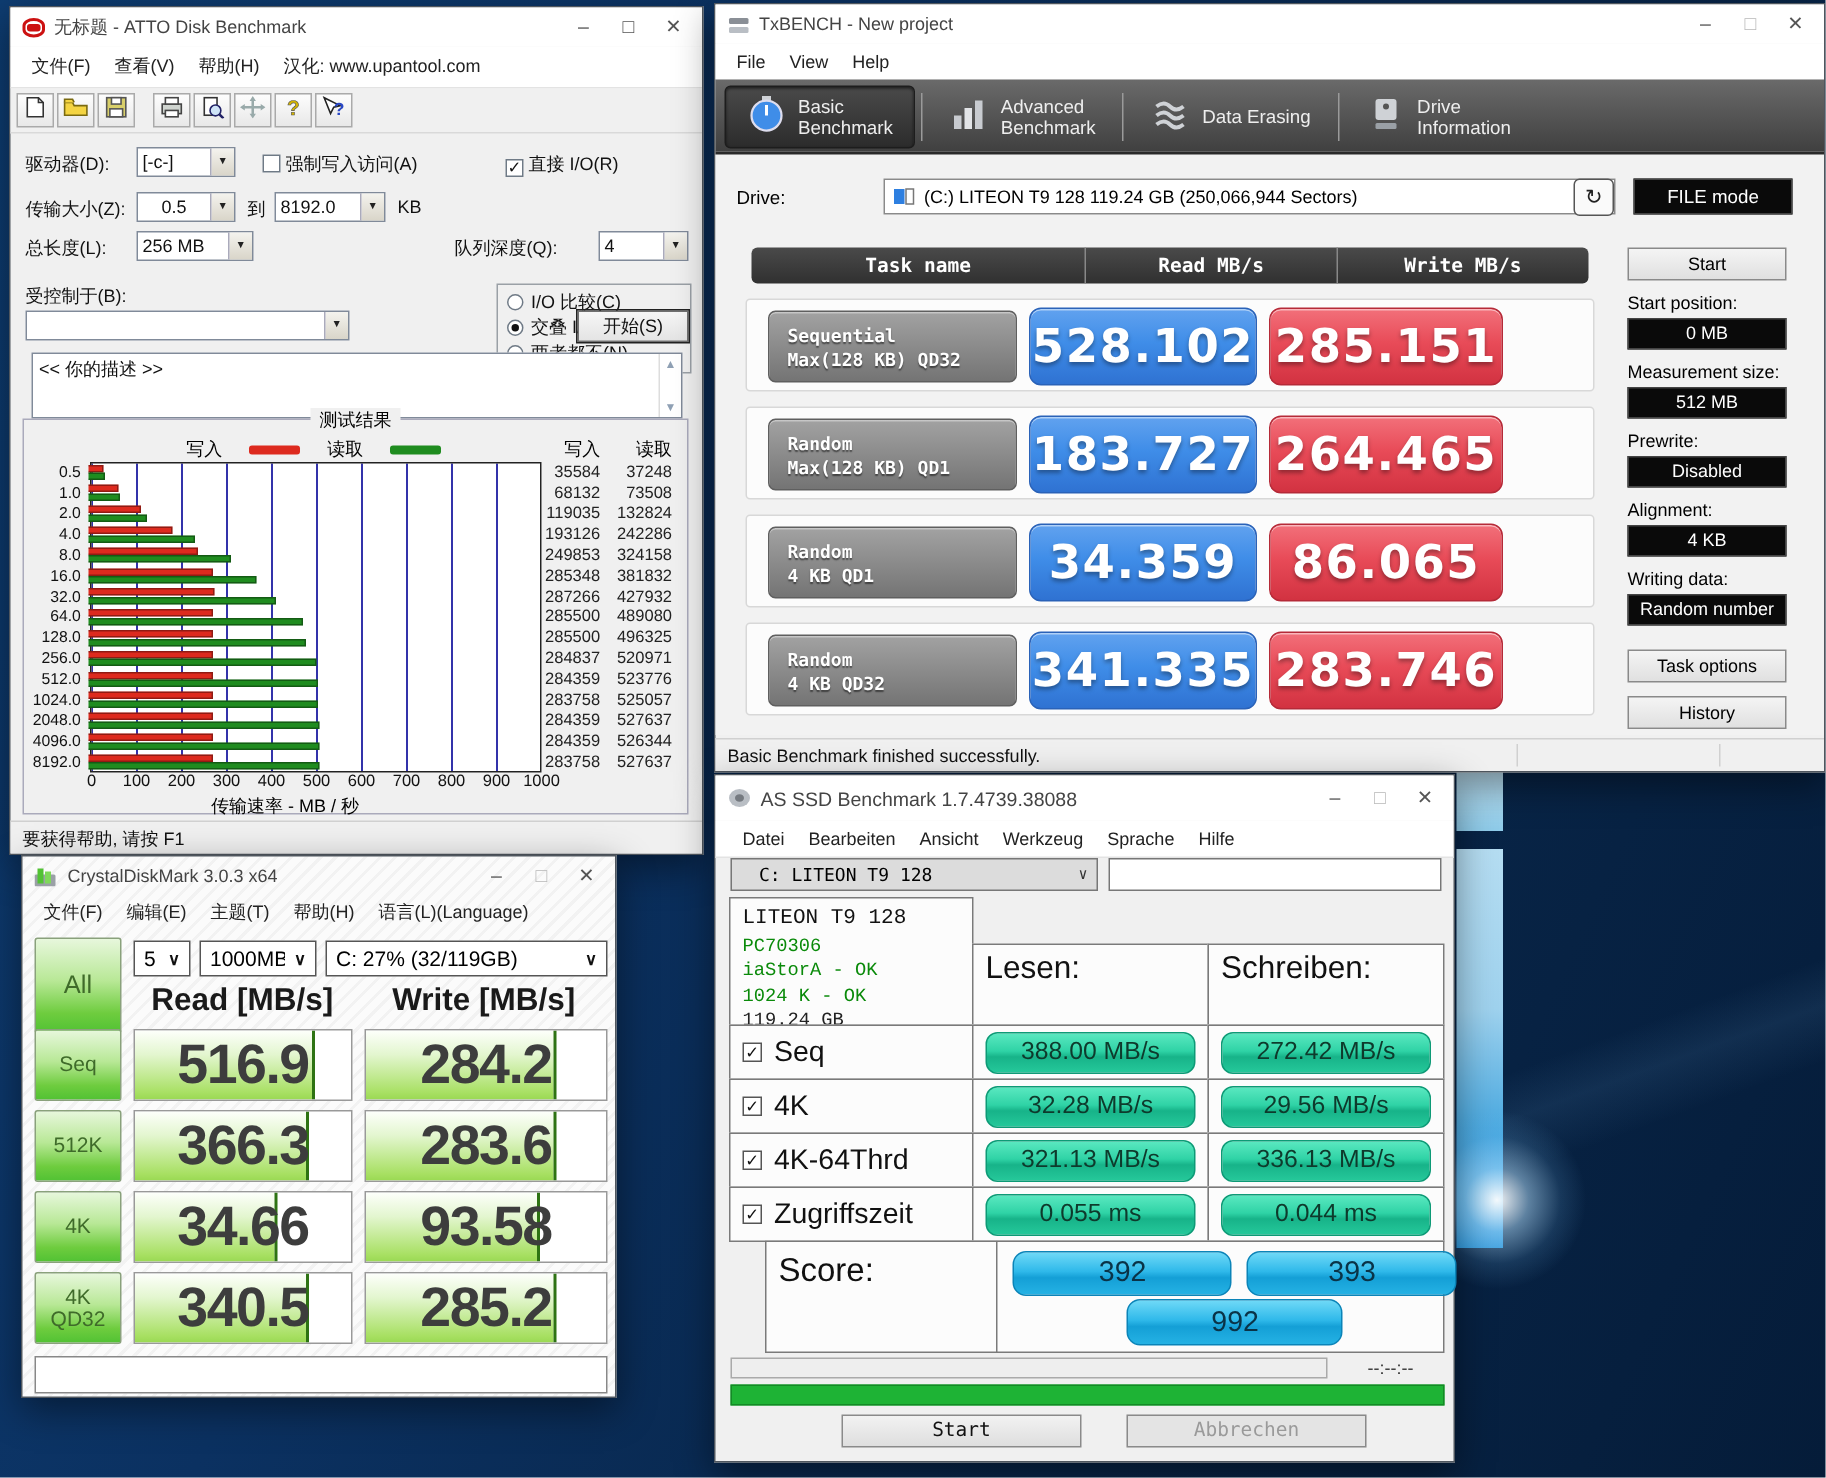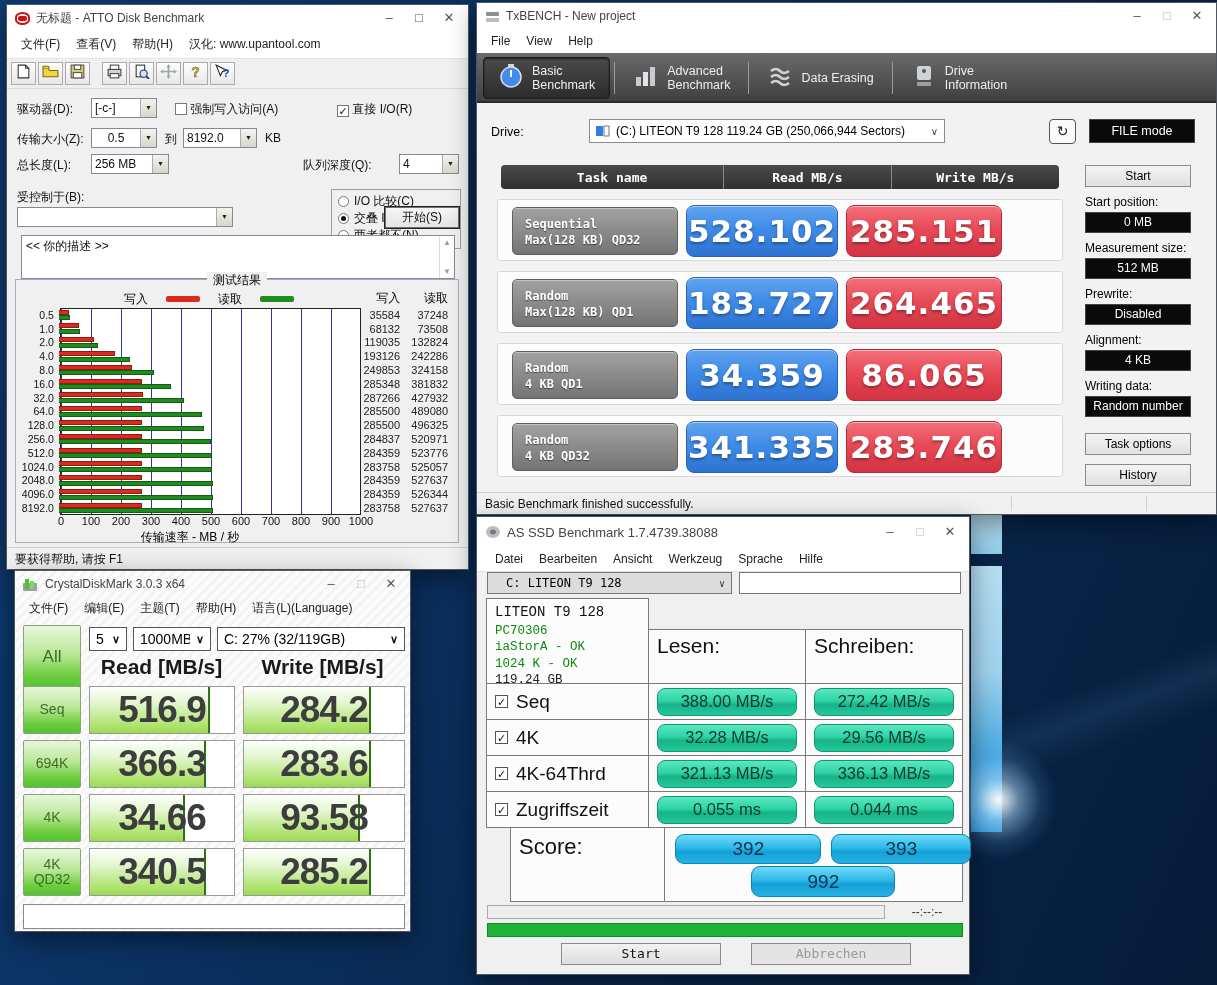--- a/index.html
+++ b/index.html
@@ -42,21 +42,21 @@
   .radio { width:11px; height:11px; border:1px solid #6f7a86; border-radius:50%; background:#fff; display:inline-block; vertical-align:-1px; position:relative; }
   .radio.sel::after { content:""; position:absolute; left:2px; top:2px; width:5px; height:5px; border-radius:50%; background:#111; }
   #atto-radiobox { position:absolute; left:324px; top:100px; width:130px; height:60px; border:1px solid #9aa0a6; padding:3px 6px; }
   #atto-radiobox .opt { display:flex; align-items:center; gap:5px; height:17px; font-size:12px; white-space:nowrap; }
   .classic-btn { position:absolute; background:linear-gradient(#f6f6f6,#e4e4e4); border:1px solid #707070; outline:1px solid #222; font-size:12px; text-align:center; }
   #atto-desc { position:absolute; left:14px; top:146px; width:434px; height:44px; background:#fff; border:1px solid #808a99; font-size:12px; padding:2px 4px; }
   #atto-desc .sb { position:absolute; right:0; top:0; bottom:0; width:15px; border-left:1px solid #ddd; display:flex; flex-direction:column; justify-content:space-between; align-items:center; color:#8fa0b4; font-size:8px; padding:2px 0; }
   #atto-group { position:absolute; left:8px; top:274px; width:444px; height:264px; border:1px solid #aab; }
   #atto-group .gtitle { position:absolute; top:-8px; left:50%; transform:translateX(-50%); background:#f0f0f0; padding:0 6px; font-size:12px; }
   #atto-chart { position:absolute; left:4px; top:10px; right:4px; bottom:2px; }
-  #chart-head { display:flex; height:18px; font-size:12px; }
+  #chart-head { display:flex; height:18px; font-size:12px;align-items:flex-end; }
   #chart-head .sp { width:40px; } 
   #chart-head .leg { width:300px; display:flex; justify-content:center; gap:18px; align-items:center; }
   #chart-head .leg i { display:inline-block; width:34px; height:6px; border-radius:2px; }
   #chart-head .colh { width:48px; text-align:right; padding-right:6px; font-size:12px; }
   #plot-wrap { position:relative; }
   #plot-bg { position:absolute; left:40px; top:0; width:301px; bottom:0; background:#fff; border:1px solid #222;
     background-image:repeating-linear-gradient(to right, #3333aa 0px, #3333aa 1px, transparent 1px, transparent 30px); }
   .crow { position:relative; display:flex; height:13.8px; align-items:center; }
   .crow .lbl { width:38px; text-align:right; padding-right:4px; font-size:10.5px; color:#111; }
   .crow .bars { width:301px; padding-left:1px; }
@@ -69,21 +69,21 @@
 
   
   #tx { left:476px; top:2px; width:741px; height:513px; z-index:1; }
   #tx .menubar { border-bottom:none; }
   #tx-toolbar { height:50px; background:linear-gradient(#6a6a6a,#3e3e3e); display:flex; align-items:stretch; padding:3px 6px; gap:0; }
   .txtab { display:flex; align-items:center; gap:8px; padding:0 14px; color:#eee; font-size:12.5px; line-height:1.15; border-radius:4px; margin:1px 0; }
   .txtab.active { background:linear-gradient(#4a4a4a,#2c2c2c); border:1px solid #1d1d1d; box-shadow:inset 0 1px 2px rgba(0,0,0,.6); }
   .txsep { width:1px; background:#9a9a9a; margin:6px 4px; }
   #tx-body { position:absolute; left:0; top:98px; right:0; bottom:24px; background:#f2f2f2; border-top:2px solid #2a2a2a; }
   #tx-drive-label { position:absolute; left:14px; top:22px; font-size:12.5px; }
-  #tx-drive { position:absolute; left:112px; top:16px; width:356px; height:24px; background:#fff; border:1px solid #8a8a8a; display:flex; align-items:center; padding:0 6px; gap:6px; }
+  #tx-drive { position:absolute; left:112px; top:16px; width:488px; height:24px; background:#fff; border:1px solid #8a8a8a; display:flex; align-items:center; padding:0 6px; gap:6px; }
   #tx-drive .v { flex:1; font-size:12px; white-space:nowrap; overflow:hidden; }
   #tx-drive .d { font-size:10px; color:#444; }
   #tx-refresh { position:absolute; left:572px; top:16px; width:27px; height:25px; border:1px solid #555; border-radius:4px; background:#fafafa; text-align:center; line-height:23px; font-size:14px; color:#222; }
   .blackbtn { background:#0a0a0a; color:#fff; border:1px solid #444; text-align:center; }
   #tx-filemode { position:absolute; left:612px; top:16px; width:106px; height:24px; font-size:12.5px; line-height:22px; }
   #tx-thead { position:absolute; left:24px; top:62px; width:558px; height:24px; background:linear-gradient(#4a4a4a,#303030); border-radius:4px; display:flex; color:#fff; font-family:"DejaVu Sans Mono", monospace; font-weight:bold; font-size:13px; }
   #tx-thead div { display:flex; align-items:center; justify-content:center; }
   #tx-thead .c0 { width:40%; border-right:1px solid #888; }
   #tx-thead .c1 { width:30%; border-right:1px solid #888; }
   #tx-thead .c2 { width:30%; }
@@ -633,21 +633,21 @@
   <div id="cdm-rows">
       <div class="gbtn" style="left: 8px; top: 115px; width: 58px; height: 48px; font-size: 14px; line-height: 1.1;">Seq</div>
       <div class="cdm-cell" style="left: 74px; top: 115px; width: 146px;">
         <div class="fill" style="width: 83%;"></div>
         <div class="num">516.9</div>
       </div>
       <div class="cdm-cell" style="left: 228px; top: 115px; width: 162px;">
         <div class="fill" style="width: 79.2%;"></div>
         <div class="num">284.2</div>
       </div>
-      <div class="gbtn" style="left: 8px; top: 169px; width: 58px; height: 48px; font-size: 14px; line-height: 1.1;">694K</div>
+      <div class="gbtn" style="left: 8px; top: 169px; width: 58px; height: 48px; font-size: 14px; line-height: 1.1;">512K</div>
       <div class="cdm-cell" style="left: 74px; top: 169px; width: 146px;">
         <div class="fill" style="width: 80.8%;"></div>
         <div class="num">366.3</div>
       </div>
       <div class="cdm-cell" style="left: 228px; top: 169px; width: 162px;">
         <div class="fill" style="width: 79.2%;"></div>
         <div class="num">283.6</div>
       </div>
       <div class="gbtn" style="left: 8px; top: 223px; width: 58px; height: 48px; font-size: 14px; line-height: 1.1;">4K</div>
       <div class="cdm-cell" style="left: 74px; top: 223px; width: 146px; padding-left: 40px;">

